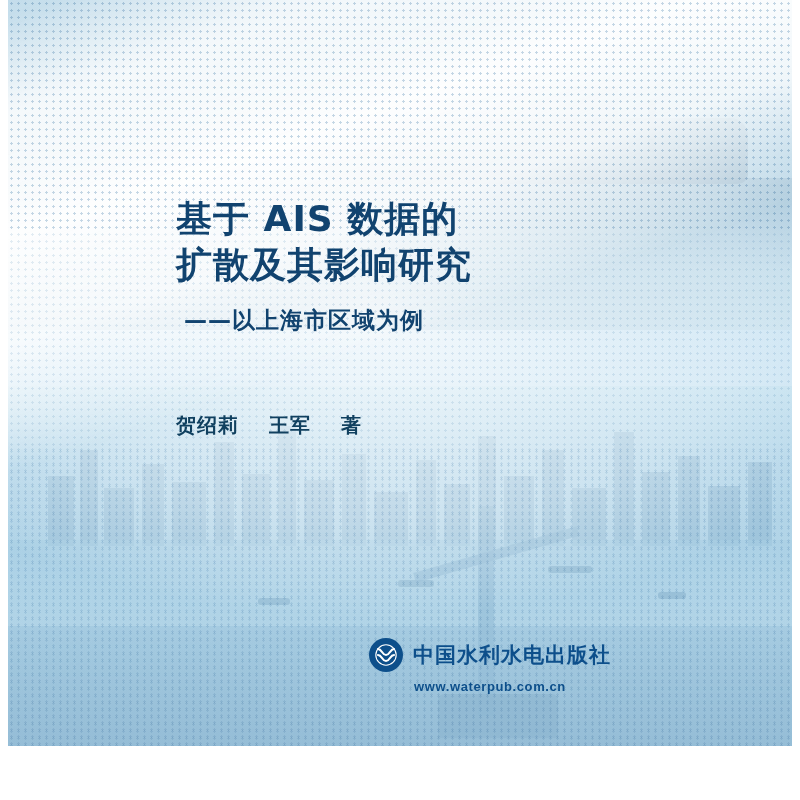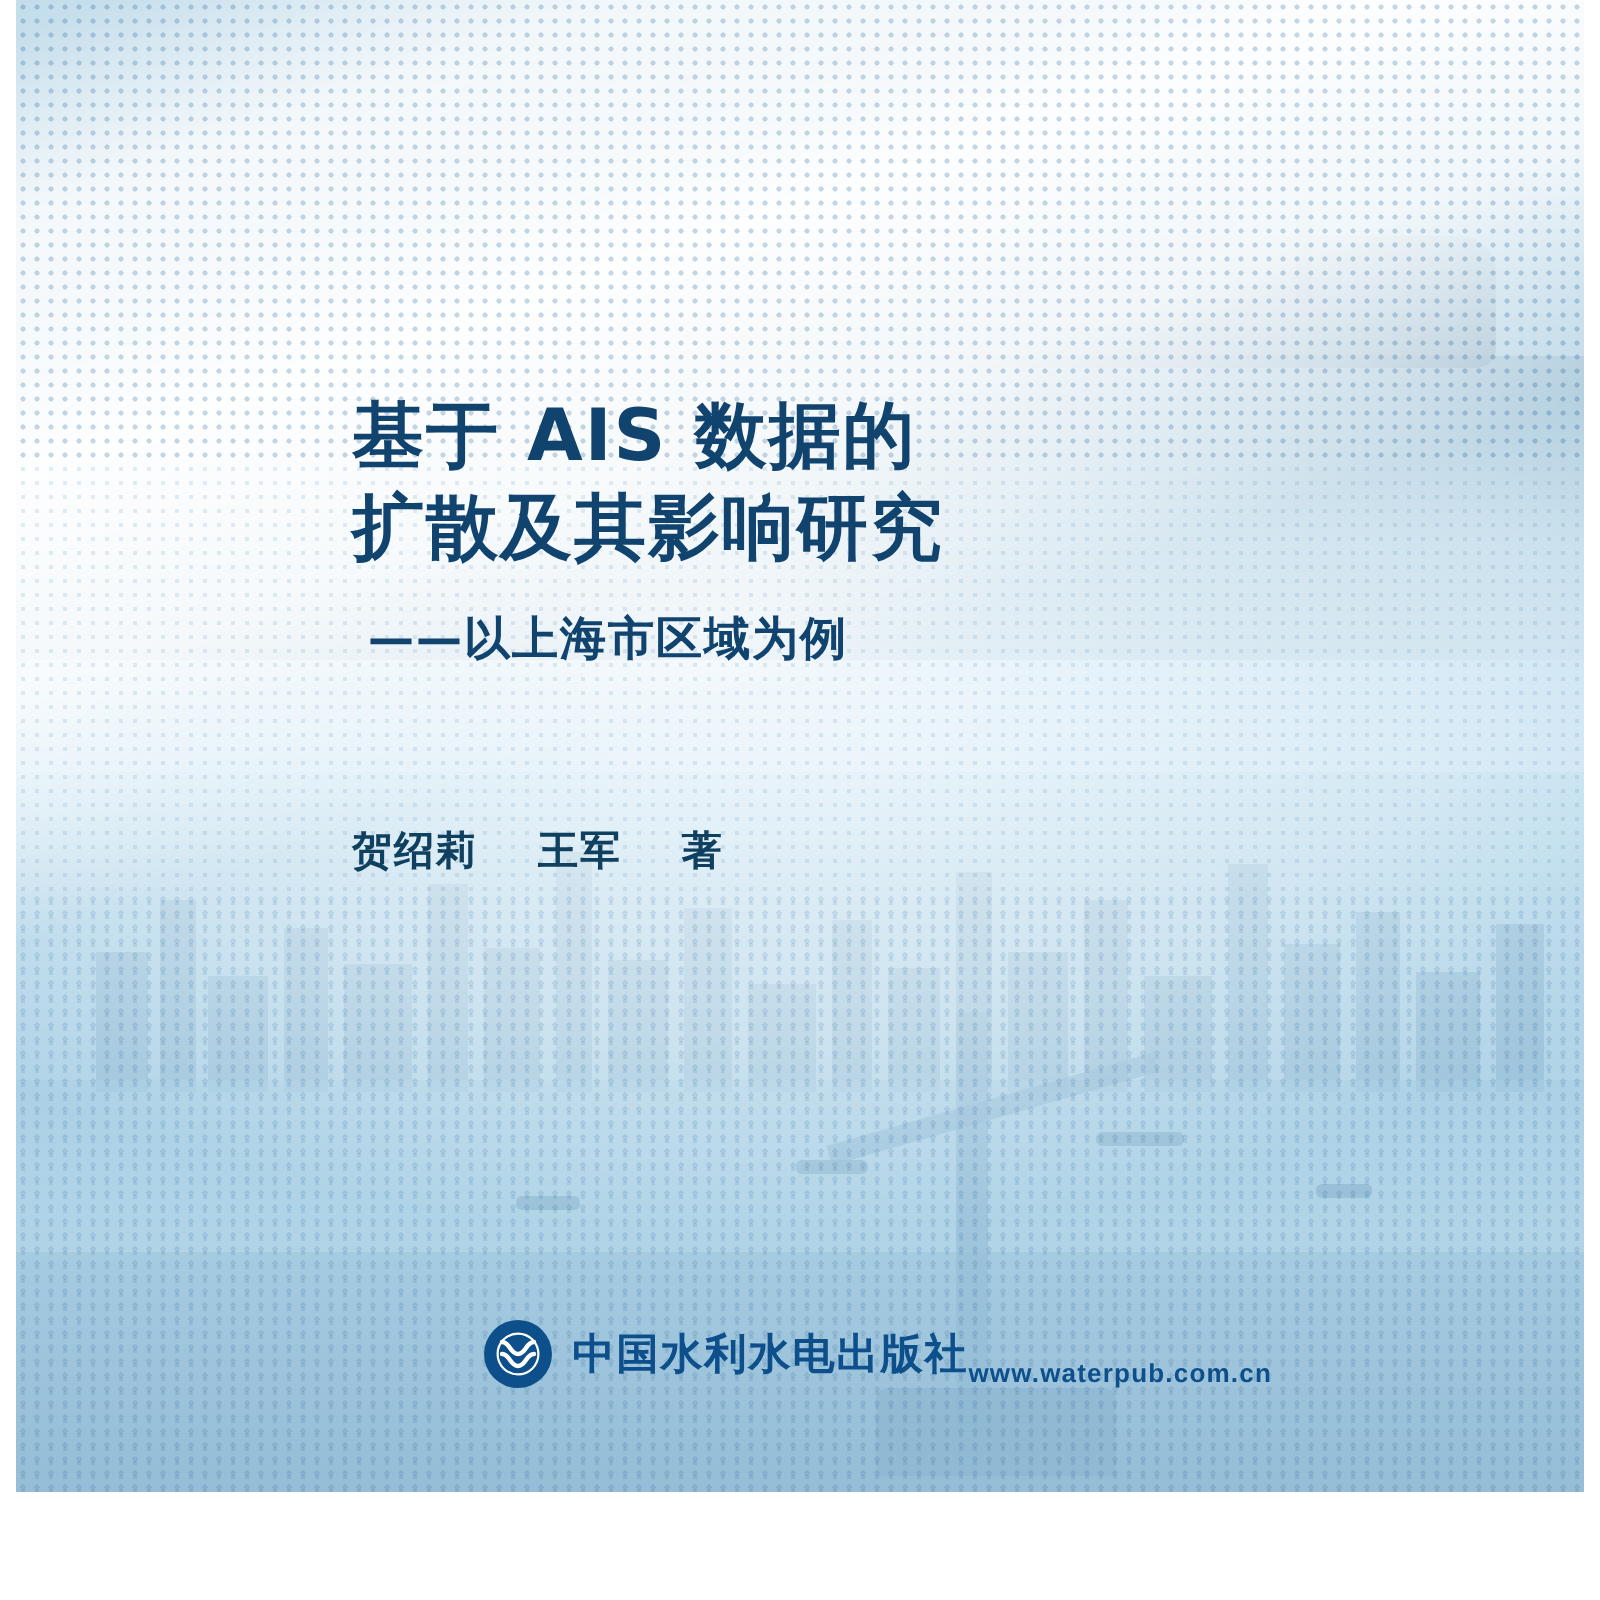--- a/index.html
+++ b/index.html
@@ -226,25 +226,25 @@
     font-size: 20px;
     letter-spacing: 1px;
     color: #10405f;
     white-space: nowrap;
   }
   .authors .sp { display: inline-block; width: 14px; }
 
   
   .publisher {
     position: absolute;
-    right: 156px;
+    right: 181px;
     bottom: 52px;
     display: flex;
-    flex-direction: row;
-    align-items: flex-end;
+    flex-direction: column;
+    align-items: center;
   }
   .pub-row {
     display: flex;
     align-items: center;
     gap: 10px;
   }
   .pub-logo {
     width: 34px;
     height: 34px;
     border-radius: 50%;

